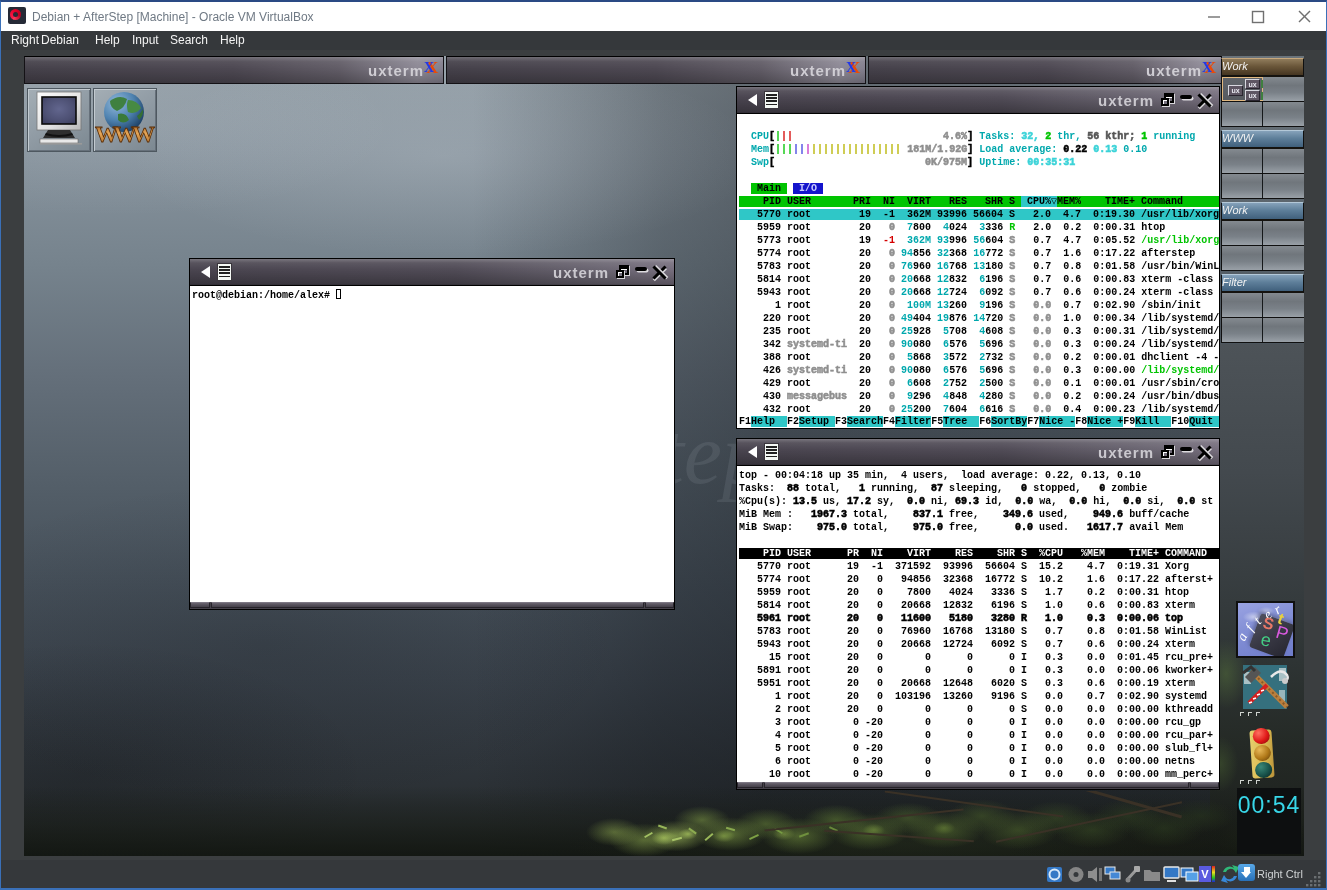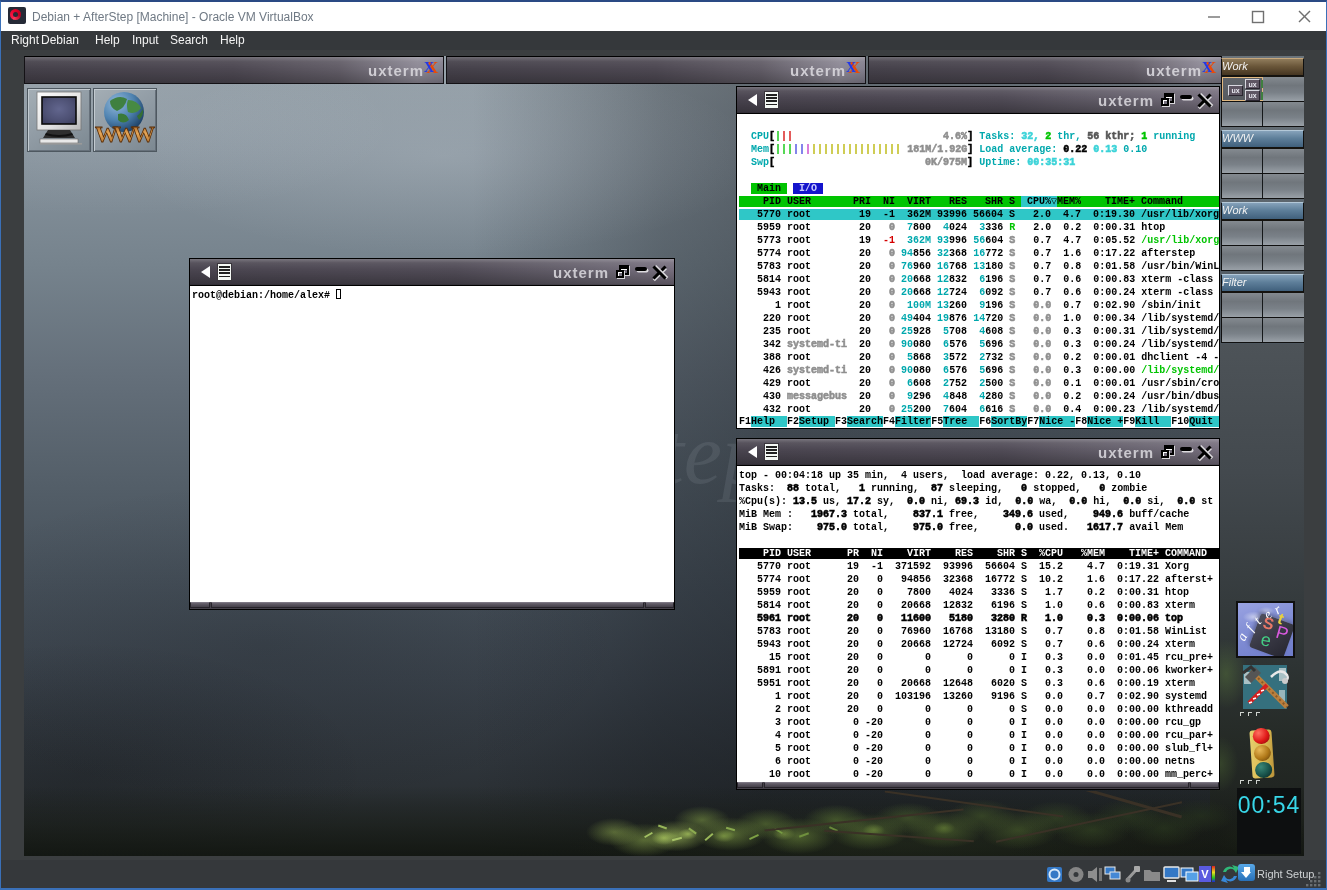--- a/index.html
+++ b/index.html
@@ -426,21 +426,21 @@
 
   <svg class="abs" style="left:1220px; top:864px; position:fixed;" width="20" height="20">
     <path d="M3 8 A7 7 0 0 1 14 4 l-2 -3 l7 2 l-3 6 l-2 -3 A5 5 0 0 0 6 8 Z" fill="#30b878"></path>
     <path d="M17 12 A7 7 0 0 1 6 16 l2 3 l-7 -2 l3 -6 l2 3 A5 5 0 0 0 14 12 Z" fill="#3888d8"></path>
   </svg>
 
   <div class="abs" style="left:1238px; top:864px; width:17px; height:17px; background:linear-gradient(180deg,#58a8e8,#2870b8); border-radius:3px; position:fixed;">
     <div style="position:absolute; left:5.5px; top:3px; width:6px; height:6px; background:#fff;"></div>
     <div style="position:absolute; left:3px; top:8px; width:0; height:0; border-left:5.5px solid transparent; border-right:5.5px solid transparent; border-top:6px solid #fff;"></div>
   </div>
-  <div id="rctrl">Right Setup</div>
+  <div id="rctrl">Right Ctrl</div>
   <svg class="abs" style="left:1306px; top:872px; position:fixed;" width="18" height="15">
     <g fill="#6a6e71">
       <rect x="12" y="0" width="2.4" height="2.4"></rect>
       <rect x="8" y="4" width="2.4" height="2.4"></rect>
         <rect x="12" y="4" width="2.4" height="2.4"></rect>
       <rect x="4" y="8" width="2.4" height="2.4"></rect>
         <rect x="8" y="8" width="2.4" height="2.4"></rect>
         <rect x="12" y="8" width="2.4" height="2.4"></rect>
       <rect x="0" y="12" width="2.4" height="2.4"></rect>
         <rect x="4" y="12" width="2.4" height="2.4"></rect>

